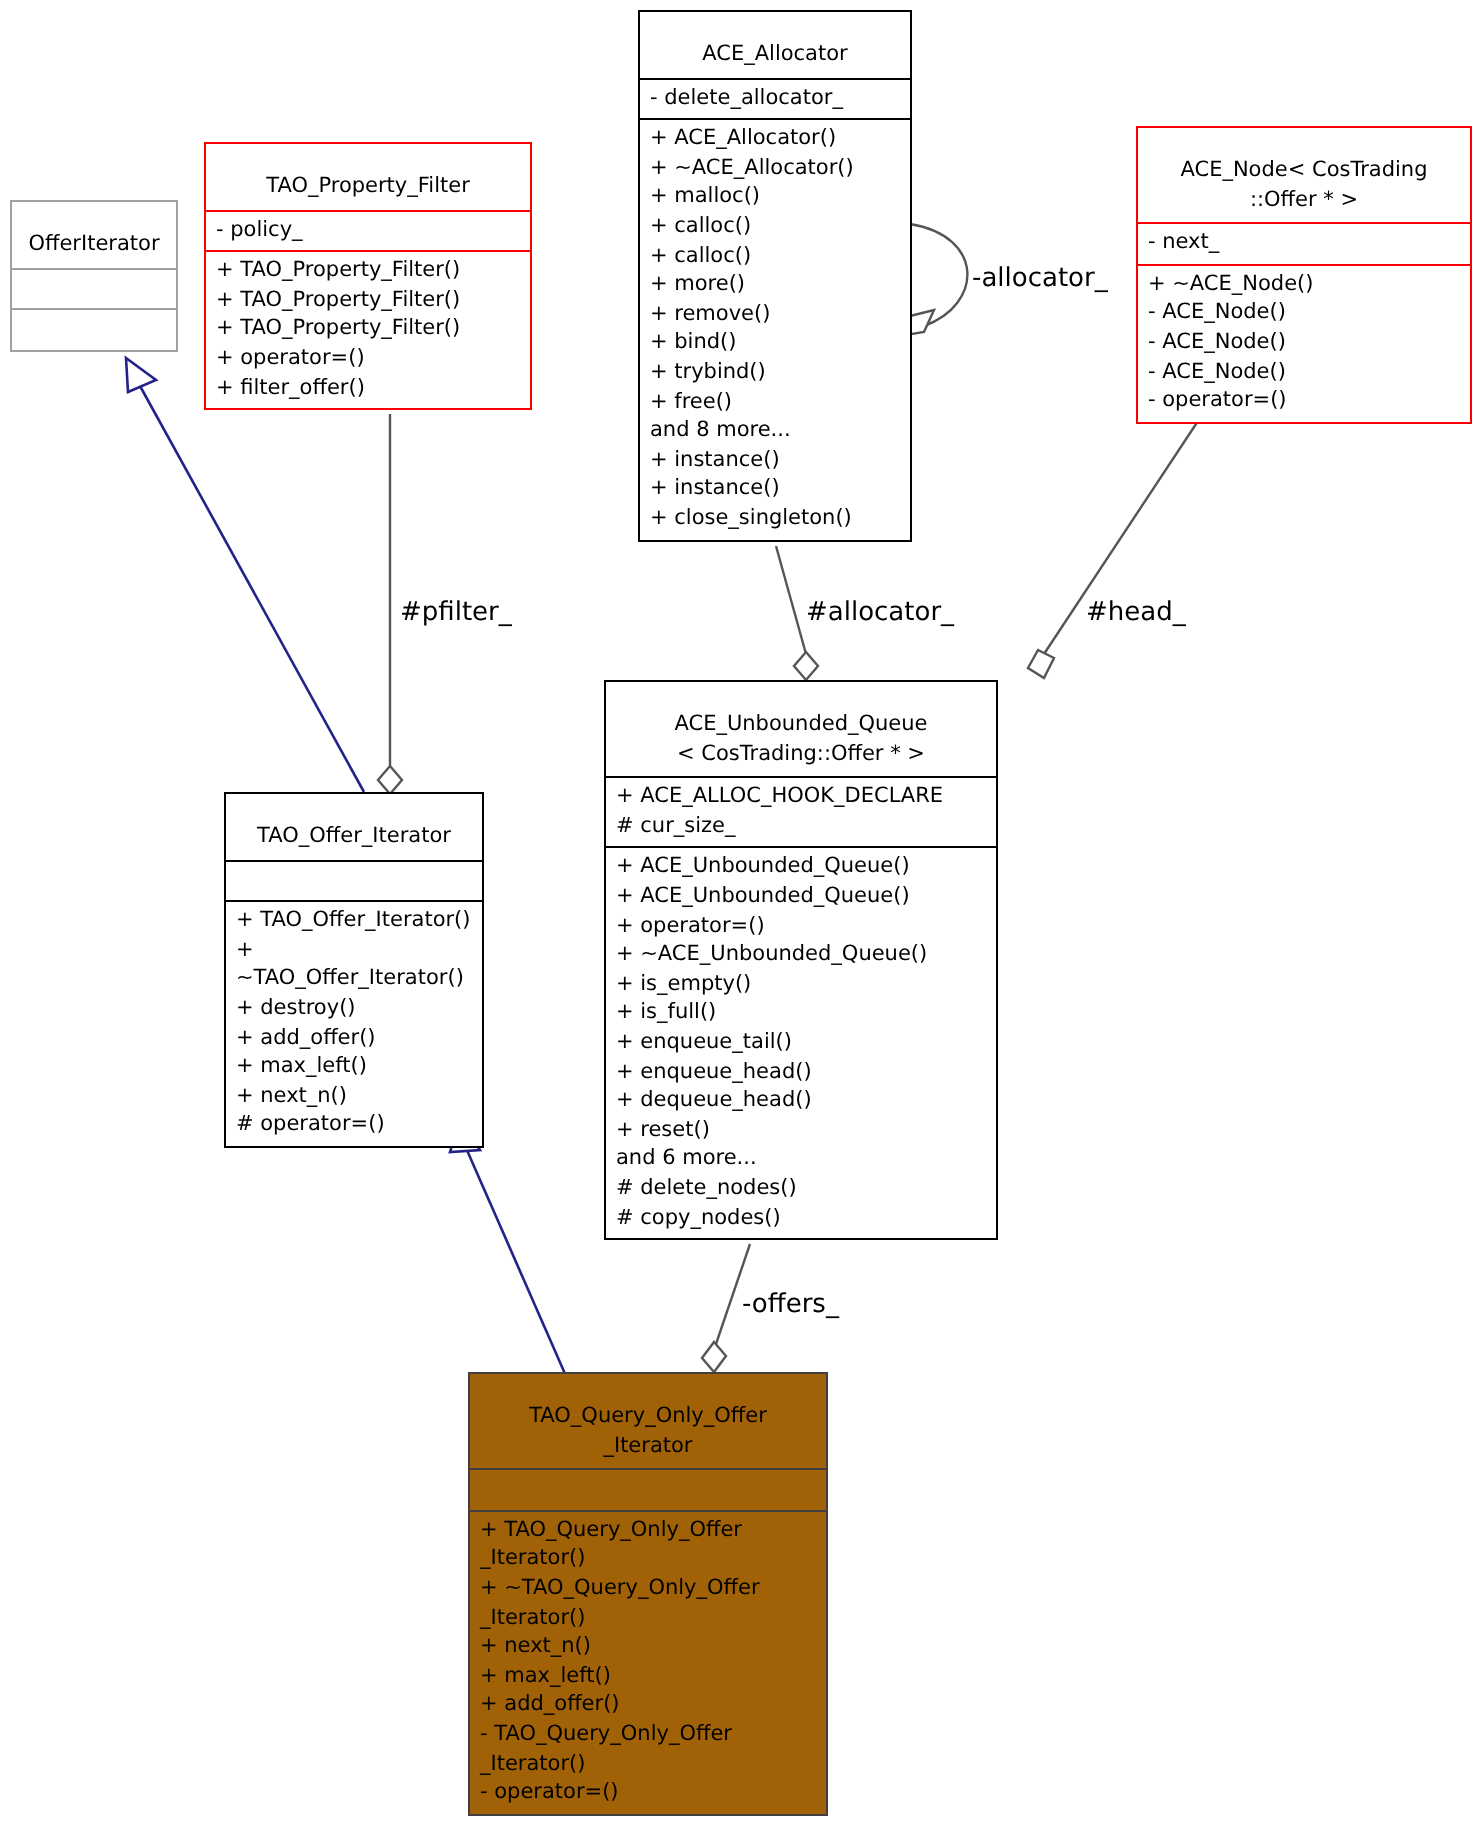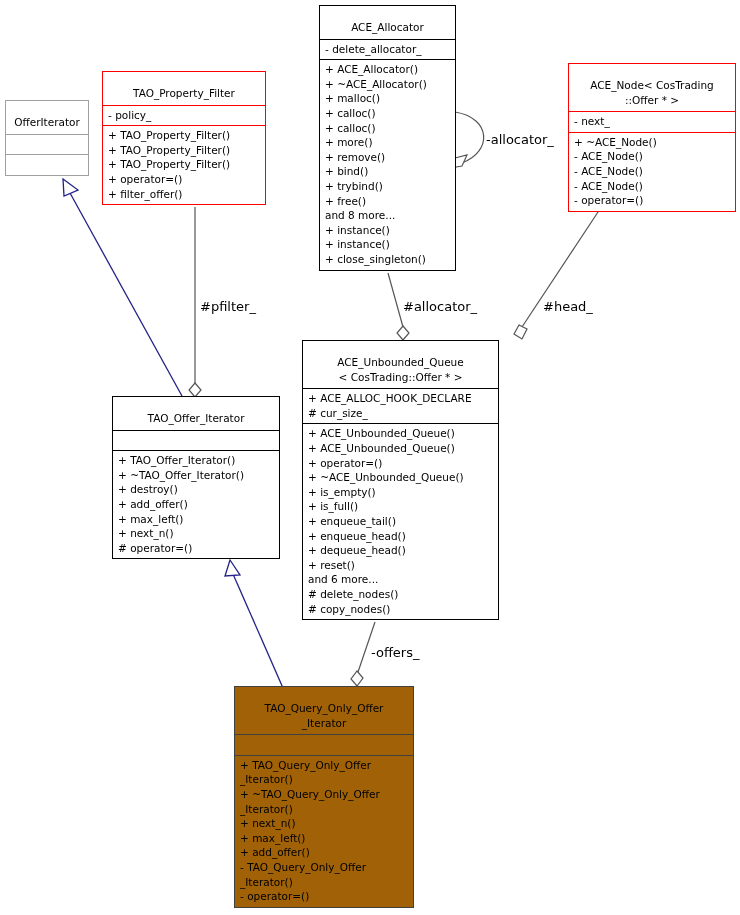--- a/index.html
+++ b/index.html
@@ -172,21 +172,21 @@
     </div>
     <div class="compartment">
       <div class="row">+ ~ACE_Node()</div>
       <div class="row">- ACE_Node()</div>
       <div class="row">- ACE_Node()</div>
       <div class="row">- ACE_Node()</div>
       <div class="row">- operator=()</div>
     </div>
   </div>
 
-  <div class="node" style="left:112px; top:396px; width:168px;">
+  <div class="node" style="left:112px; top:396px; width:130px;">
     <div class="compartment title">TAO_Offer_Iterator</div>
     <div class="compartment">
       <div class="empty-row"></div>
     </div>
     <div class="compartment">
       <div class="row">+ TAO_Offer_Iterator()</div>
       <div class="row">+ ~TAO_Offer_Iterator()</div>
       <div class="row">+ destroy()</div>
       <div class="row">+ add_offer()</div>
       <div class="row">+ max_left()</div>

